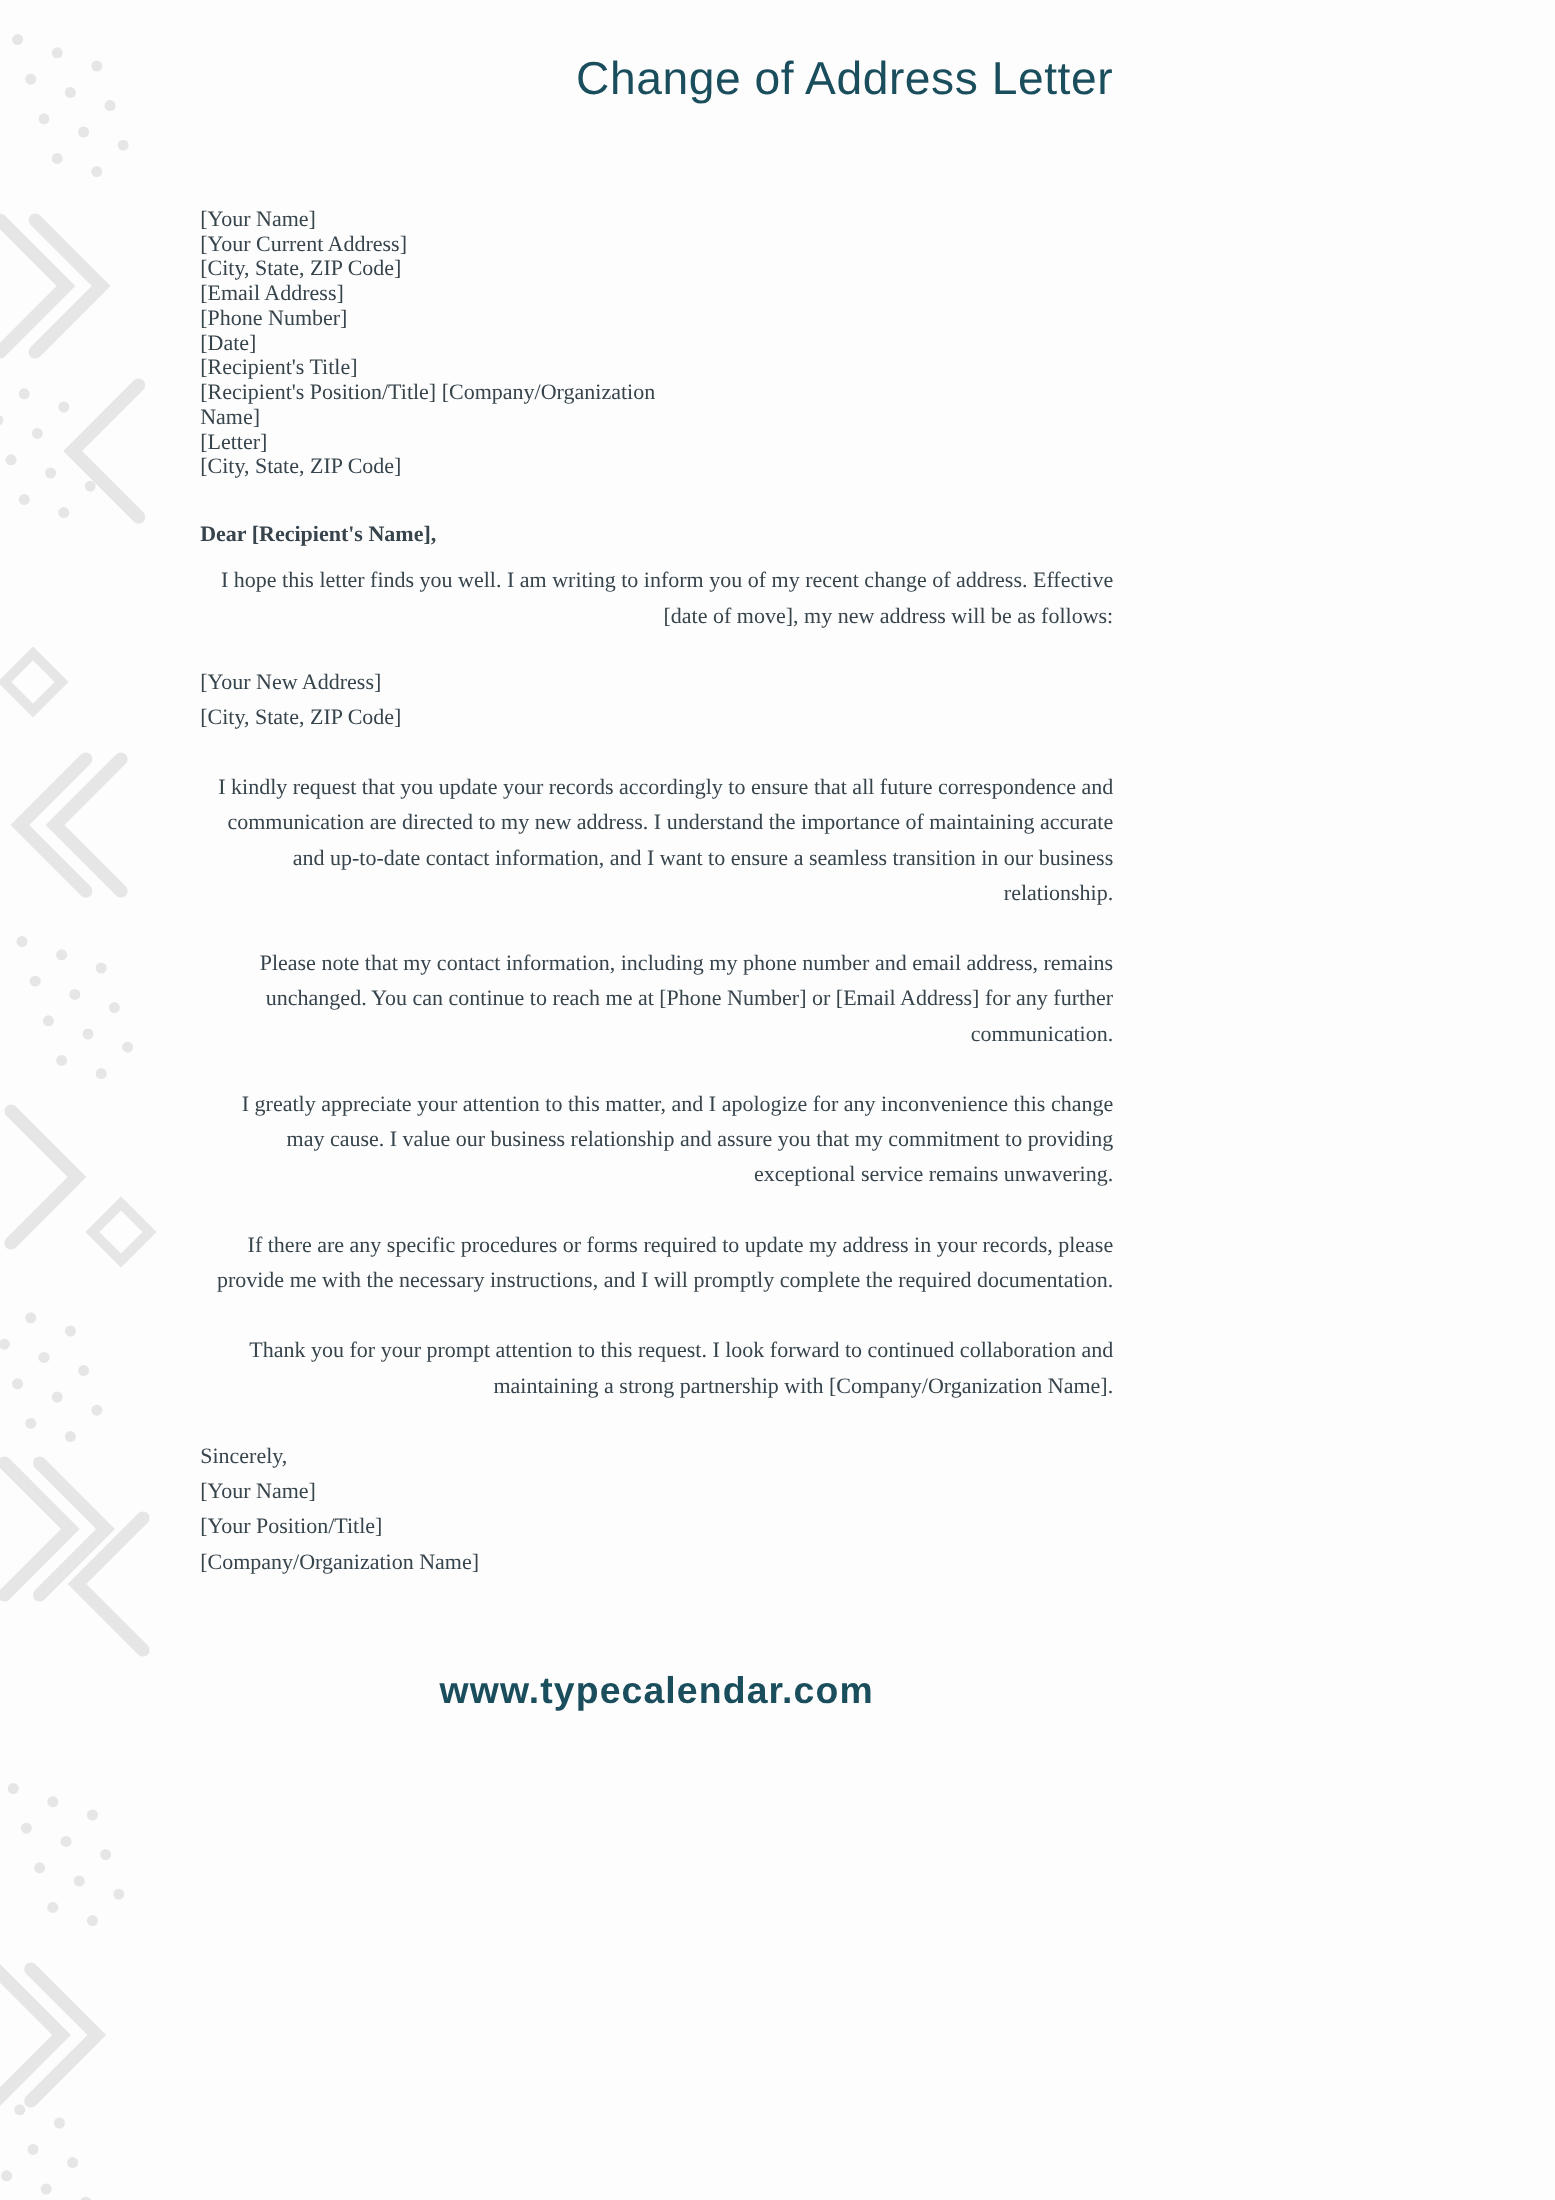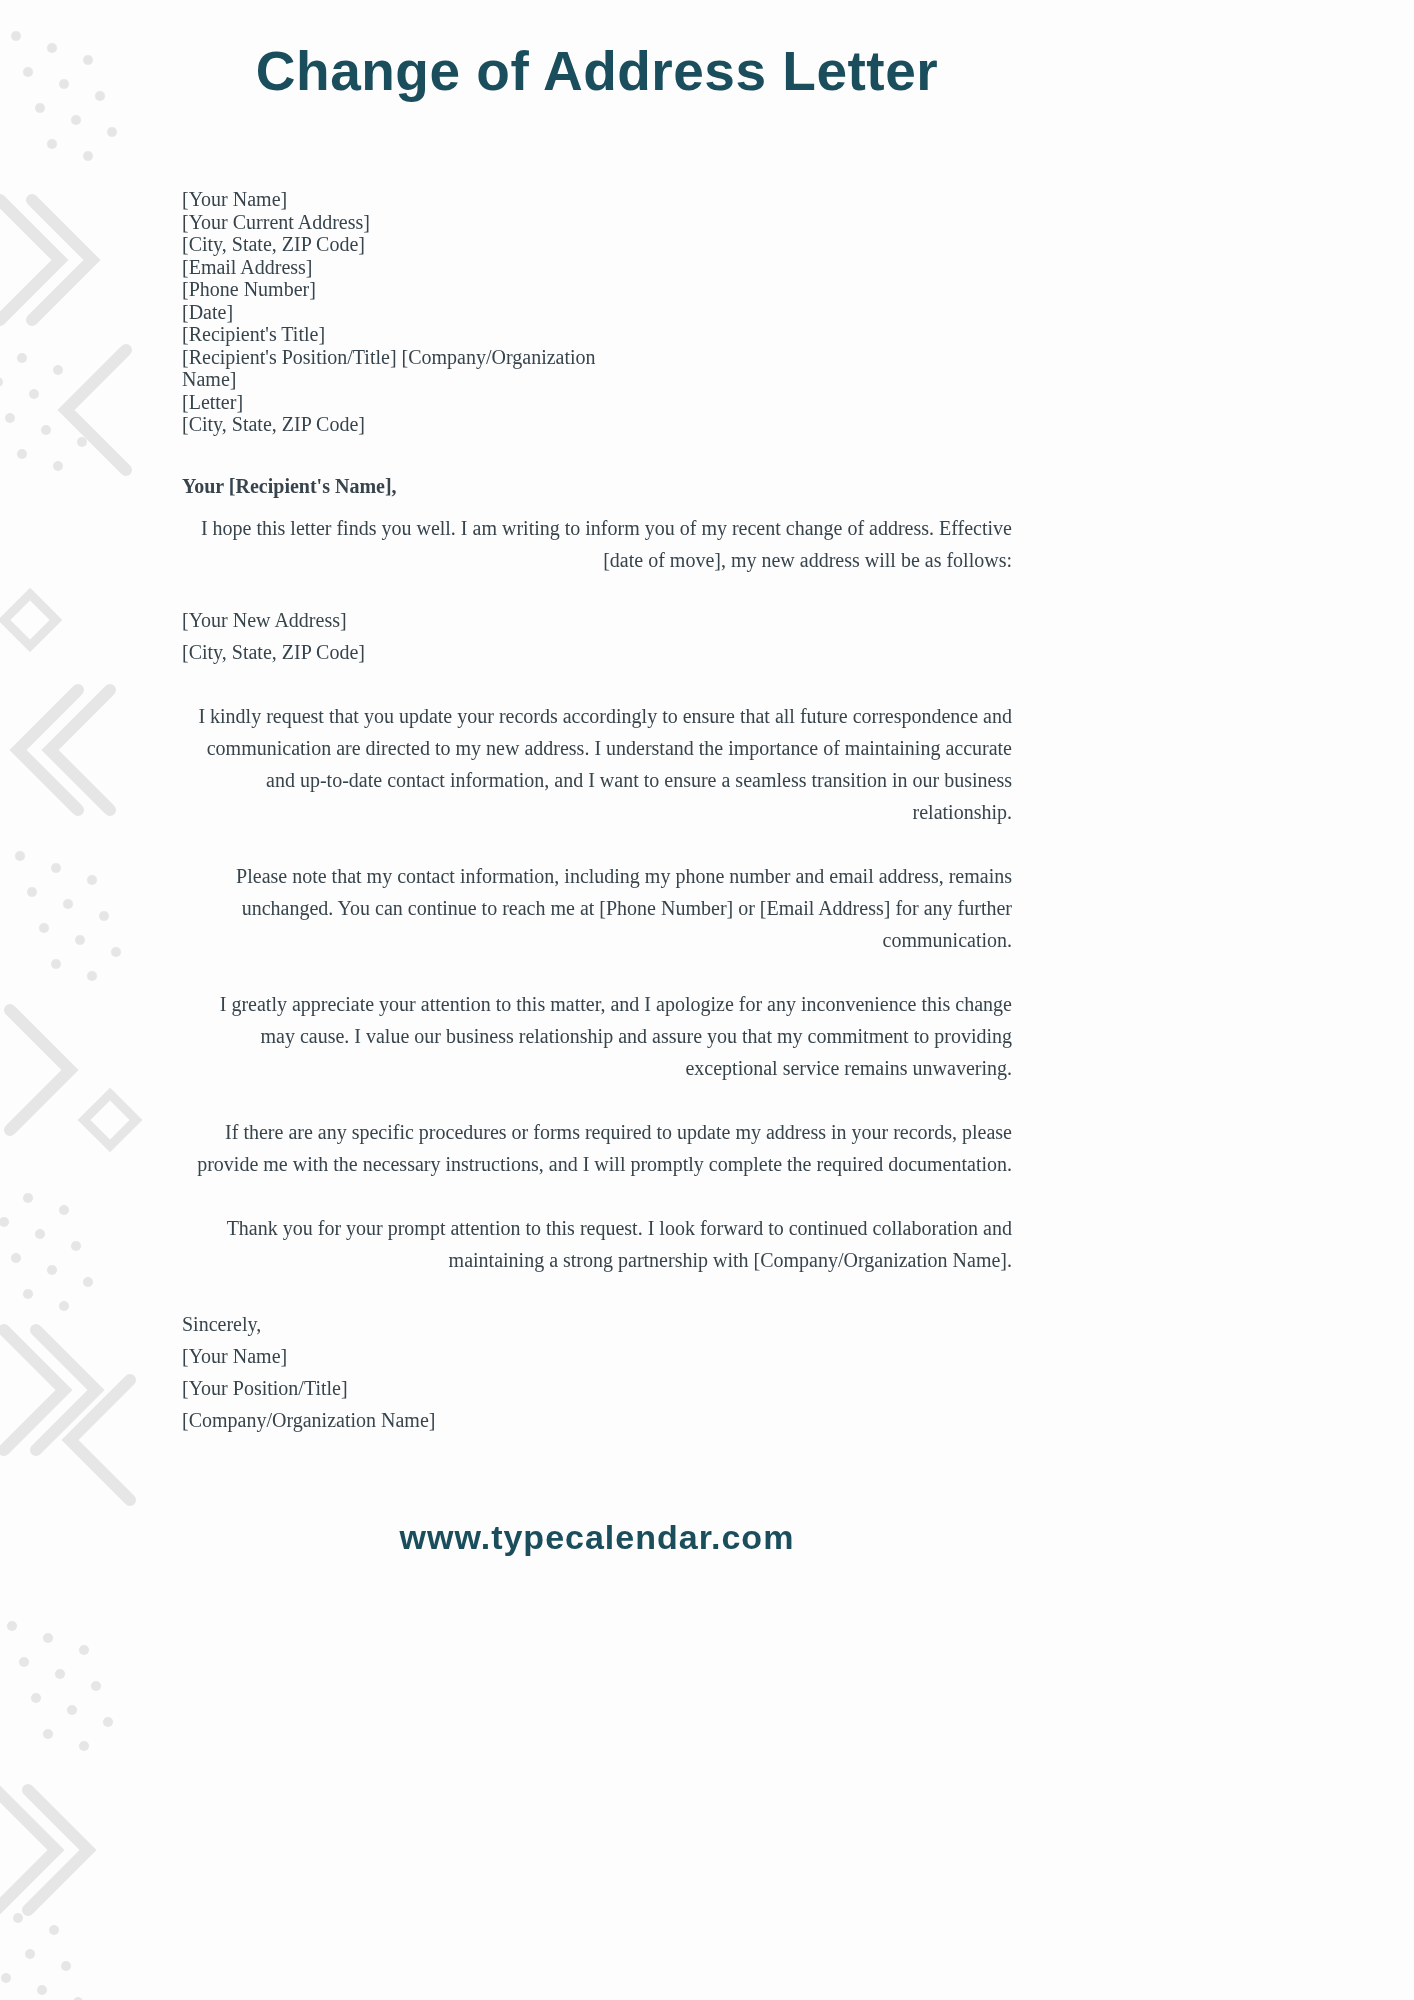--- a/index.html
+++ b/index.html
@@ -25,26 +25,26 @@
   }
   .content {
     position: absolute;
     left: 182px;
     top: 0;
     width: 830px;
   }
   .page-title {
     margin: 38px 0 0 0;
     font-family: "Liberation Sans", sans-serif;
-    font-weight: 700;
-    font-size: 55px;
+    font-weight: 400;
+    font-size: 42px;
     line-height: 66px;
     letter-spacing: 0.5px;
     color: #1b4e5d;
-    text-align: center;
+    text-align: right;
     white-space: nowrap;
   }
   .letter-header {
     margin-top: 84px;
     width: 470px;
     font-size: 20px;
     line-height: 22.5px;
   }
   .salutation {
     margin-top: 34px;
@@ -138,21 +138,21 @@
     <div>[City, State, ZIP Code]</div>
     <div>[Email Address]</div>
     <div>[Phone Number]</div>
     <div>[Date]</div>
     <div>[Recipient's Title]</div>
     <div>[Recipient's Position/Title] [Company/Organization Name]</div>
     <div>[Letter]</div>
     <div>[City, State, ZIP Code]</div>
   </div>
 
-  <div class="salutation">Your [Recipient's Name],</div>
+  <div class="salutation">Dear [Recipient's Name],</div>
 
   <p class="para first">I hope this letter finds you well. I am writing to inform you of my recent change of address. Effective [date of move], my new address will be as follows:</p>
 
   <div class="address-block">
     <div>[Your New Address]</div>
     <div>[City, State, ZIP Code]</div>
   </div>
 
   <p class="para">I kindly request that you update your records accordingly to ensure that all future correspondence and communication are directed to my new address. I understand the importance of maintaining accurate and up-to-date contact information, and I want to ensure a seamless transition in our business relationship.</p>
   <p class="para">Please note that my contact information, including my phone number and email address, remains unchanged. You can continue to reach me at [Phone Number] or [Email Address] for any further communication.</p>

